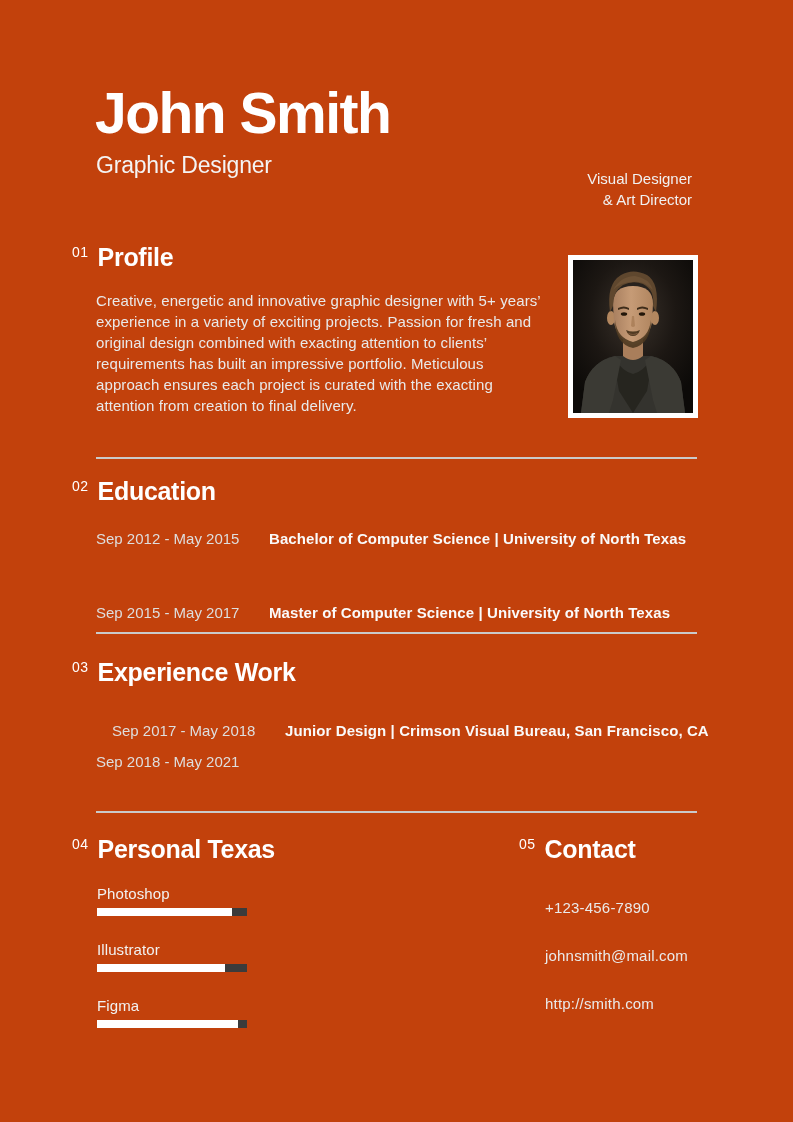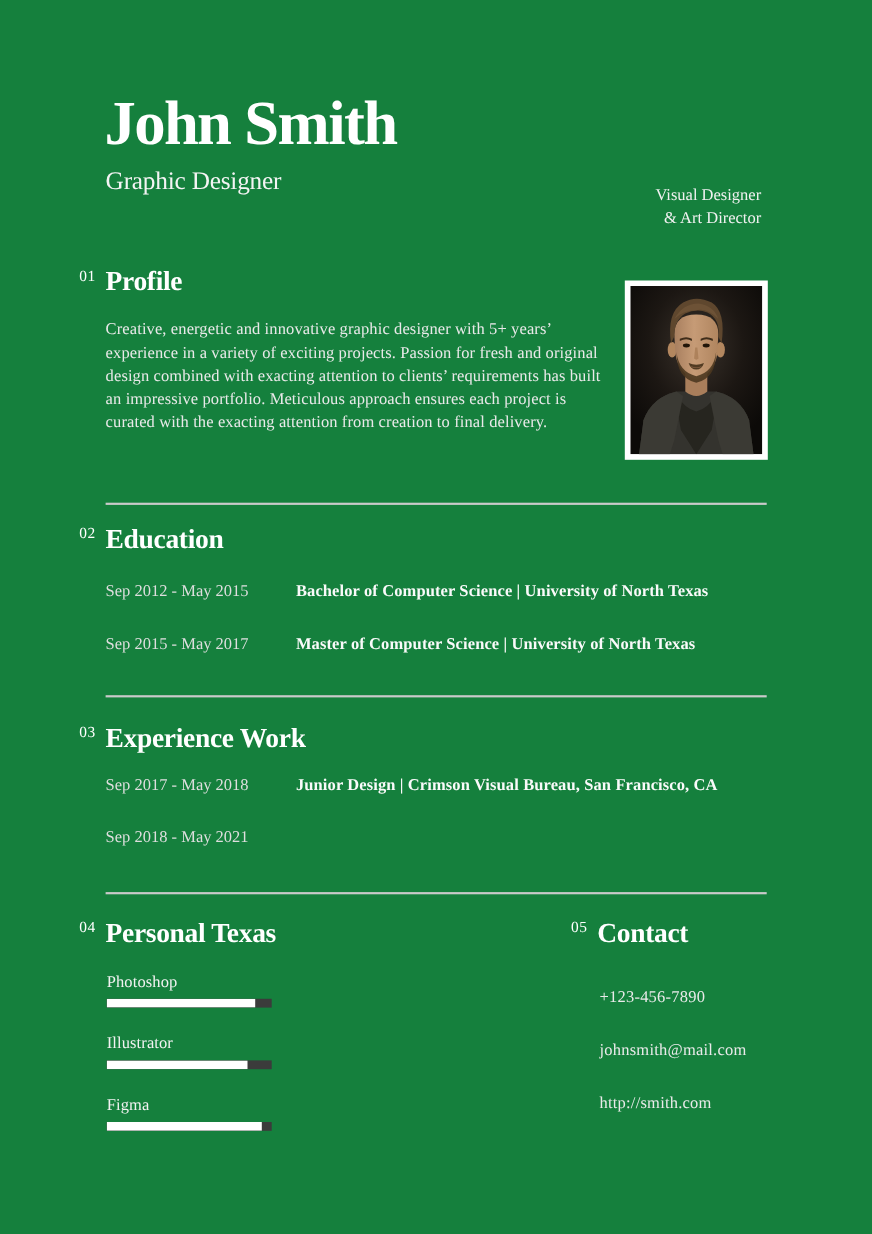--- a/index.html
+++ b/index.html
@@ -1,22 +1,22 @@
 <!DOCTYPE html>
 <html><head>
 <meta charset="utf-8">
 <style>
   * { margin: 0; padding: 0; box-sizing: border-box; }
   html, body { background: #101010; }
   .page {
     position: relative;
     width: 793px;
     height: 1122px;
-    background: #15803d;
-    font-family: Liberation Serif, serif;
+    background: #c2410c;
+    font-family: Liberation Sans, sans-serif;
     overflow: hidden;
     color: #f0f0f0;
   }
   
   .name {
     position: absolute; left: 95px; top: 80px;
     font-size: 57px; font-weight: 700; color: #ffffff;
     letter-spacing: -1.5px; white-space: nowrap;
   }
   .job-title {
@@ -69,22 +69,22 @@
   #divider-3 { top: 811px; }
   
   .row {
     position: absolute; left: 96px; width: 660px;
     display: flex; align-items: baseline;
     font-size: 15px; white-space: nowrap;
   }
   .row-dates { width: 173px; flex: 0 0 173px; color: #dedede; }
   .row-detail { font-weight: 700; color: #fafafa; letter-spacing: 0.1px; }
   #edu-row-0 { top: 530px; }
-  #edu-row-1 { top: 578px; }
-  #exp-row-0 { top: 706px; }
+  #edu-row-1 { top: 604px; }
+  #exp-row-0 { top: 722px; margin-left: 16px; }
   #exp-row-1 { top: 753px; }
   
   .skill-col { position: absolute; top: 885px; width: 152px; }
   #skill-col-0 { left: 97px; }
   #skill-col-1 { left: 306px; }
   .skill-item { margin-bottom: 25px; }
   .skill-name {
     font-size: 15px; color: #f2f2f2; margin-bottom: 6px;
     letter-spacing: 0.1px;
   }

